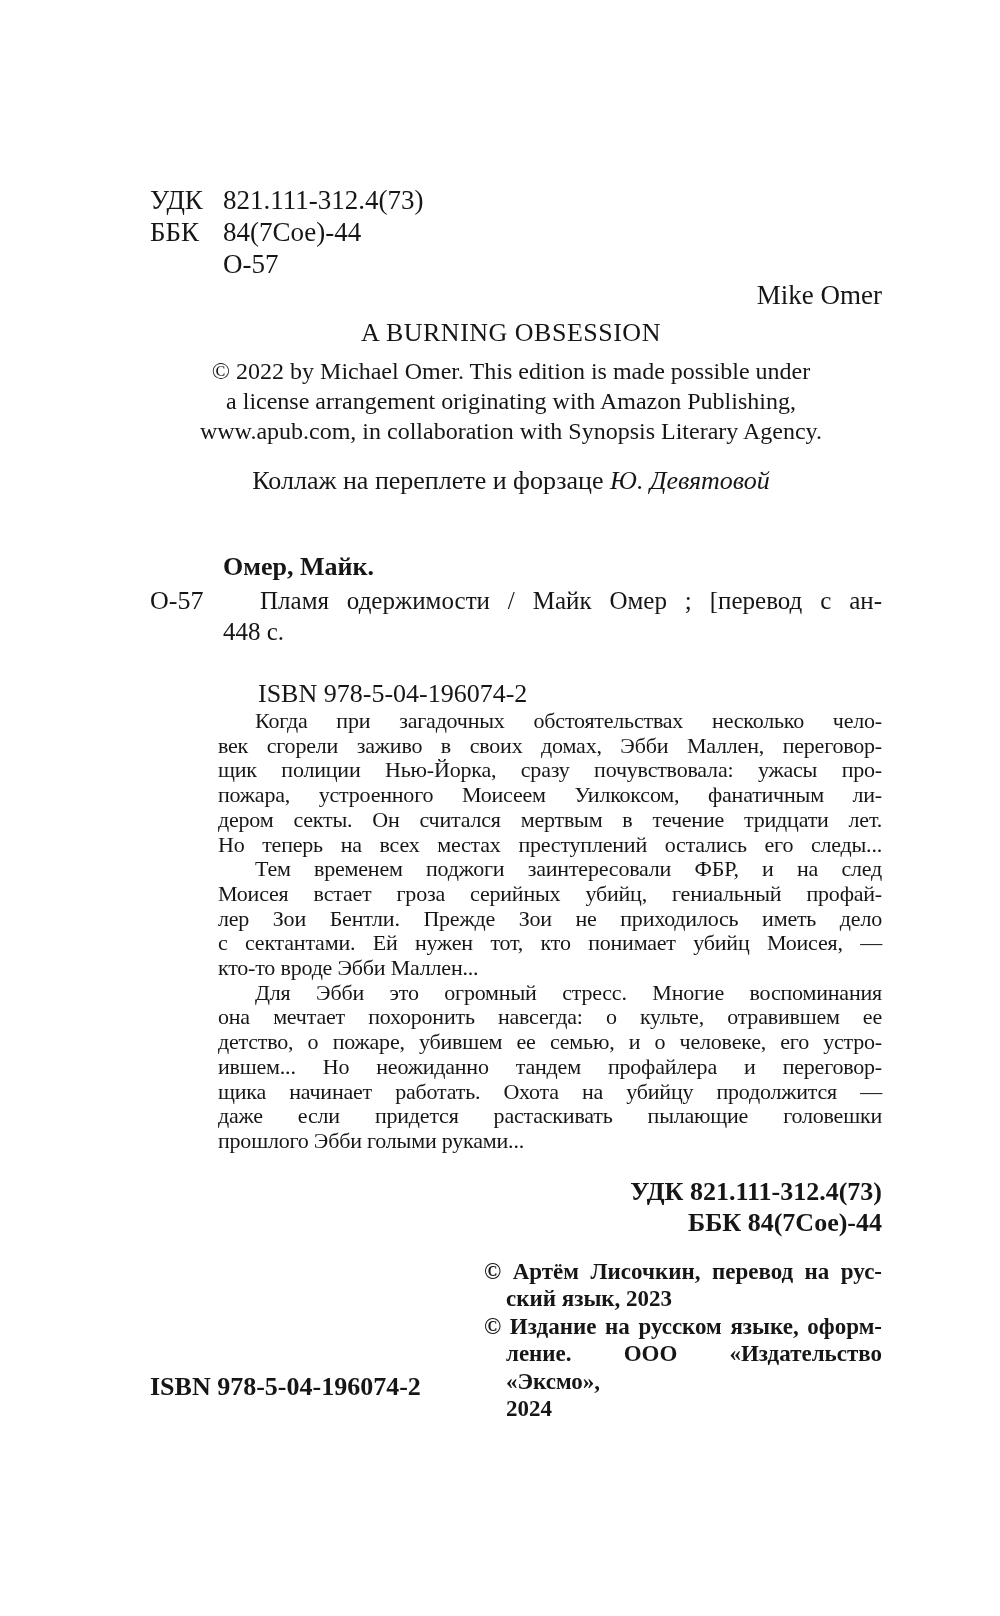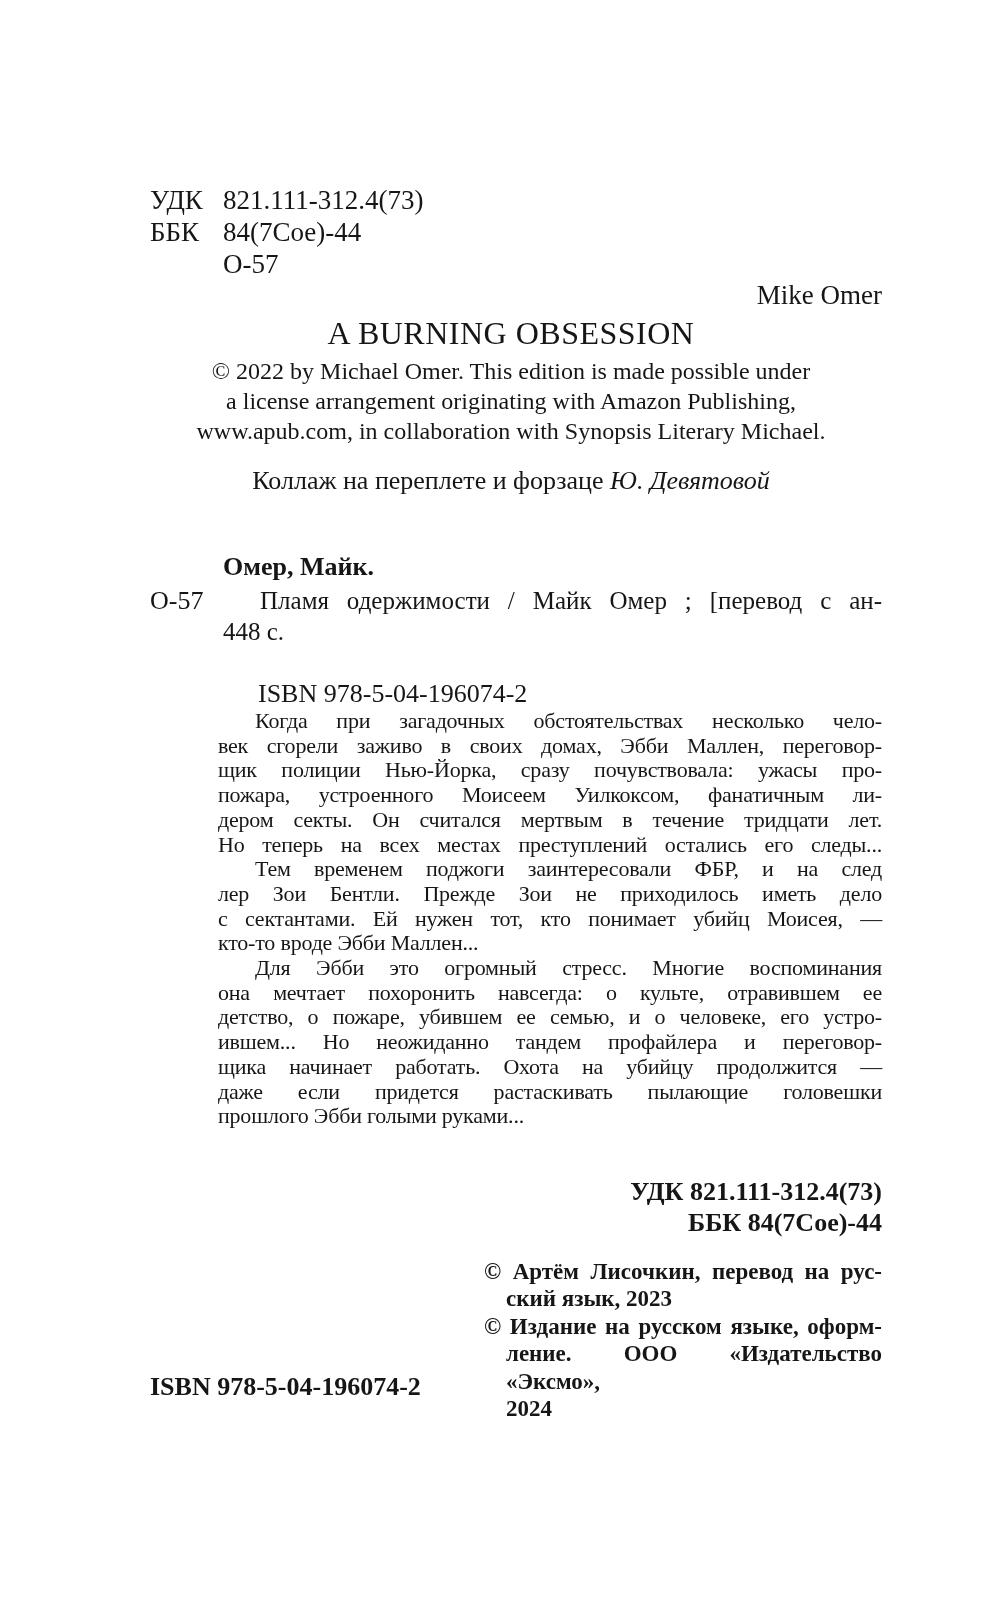--- a/index.html
+++ b/index.html
@@ -18,21 +18,21 @@
   .jline.last{ text-align-last:left; }
   .center-lines .jline{ text-align:center; text-align-last:center; }
   .right-lines .jline{ text-align:left; text-align-last:right; }
 
   .udc-block{ position:absolute; left:150px; top:184px; font-size:27px; line-height:32px; }
   .udc-row{ display:flex; }
   .udc-row .lbl{ width:73px; }
 
   .title-block{ position:absolute; left:140px; top:278px; width:742px; text-align:center; }
   .author-line{ font-size:27px; line-height:34px;text-align:right; }
-  .book-title{ font-size:32px; line-height:34px; margin-top:4px; letter-spacing:0.5px; }
+  .book-title{ font-size:26px; line-height:34px; margin-top:4px; letter-spacing:0.5px; }
   .license{ margin-top:6px; font-size:24px; line-height:30px; }
 
   .collage{ position:absolute; left:140px; top:466px; width:742px; text-align:center; font-size:26px; }
   .italic{ font-style:italic; }
 
   .biblio-heading{ position:absolute; left:223px; top:552px; font-size:26px; font-weight:bold; }
   .biblio-label{ position:absolute; left:150px; top:586px; font-size:26px; }
   .biblio-body{ position:absolute; left:223px; top:585px; width:659px; font-size:25px; line-height:31px; }
   .biblio-body .jline:first-child{ text-indent:37px; }
 
@@ -70,21 +70,21 @@
       <span class="val">О-57</span>
     </div>
   </div>
 
   <div class="title-block">
     <div class="author-line">Mike Omer</div>
     <div class="book-title">A BURNING OBSESSION</div>
     <div class="license center-lines">
         <div class="jline">© 2022 by Michael Omer. This edition is made possible under</div>
         <div class="jline">a license arrangement originating with Amazon Publishing,</div>
-        <div class="jline last">www.apub.com, in collaboration with Synopsis Literary Michael.</div>
+        <div class="jline last">www.apub.com, in collaboration with Synopsis Literary Agency.</div>
       </div>
   </div>
 
   <div class="collage">
     <span>Коллаж на переплете и форзаце </span><span class="italic">Ю. Девятовой</span>
   </div>
 
   <div class="biblio-heading">Омер, Майк.</div>
   <div class="biblio-label">О-57</div>
   <div class="biblio-body">
@@ -98,20 +98,21 @@
     <div class="para">
         <div class="jline">Когда при загадочных обстоятельствах несколько чело-</div>
         <div class="jline">век сгорели заживо в своих домах, Эбби Маллен, переговор-</div>
         <div class="jline">щик полиции Нью-Йорка, сразу почувствовала: ужасы про-</div>
         <div class="jline">пожара, устроенного Моисеем Уилкоксом, фанатичным ли-</div>
         <div class="jline">дером секты. Он считался мертвым в течение тридцати лет.</div>
         <div class="jline">Но теперь на всех местах преступлений остались его следы...</div>
       </div>
     <div class="para">
         <div class="jline">Тем временем поджоги заинтересовали ФБР, и на след</div>
+        <div class="jline">Моисея встает гроза серийных убийц, гениальный профай-</div>
         <div class="jline">лер Зои Бентли. Прежде Зои не приходилось иметь дело</div>
         <div class="jline">с сектантами. Ей нужен тот, кто понимает убийц Моисея, —</div>
         <div class="jline last">кто-то вроде Эбби Маллен...</div>
       </div>
     <div class="para">
         <div class="jline">Для Эбби это огромный стресс. Многие воспоминания</div>
         <div class="jline">она мечтает похоронить навсегда: о культе, отравившем ее</div>
         <div class="jline">детство, о пожаре, убившем ее семью, и о человеке, его устро-</div>
         <div class="jline">ившем... Но неожиданно тандем профайлера и переговор-</div>
         <div class="jline">щика начинает работать. Охота на убийцу продолжится —</div>

